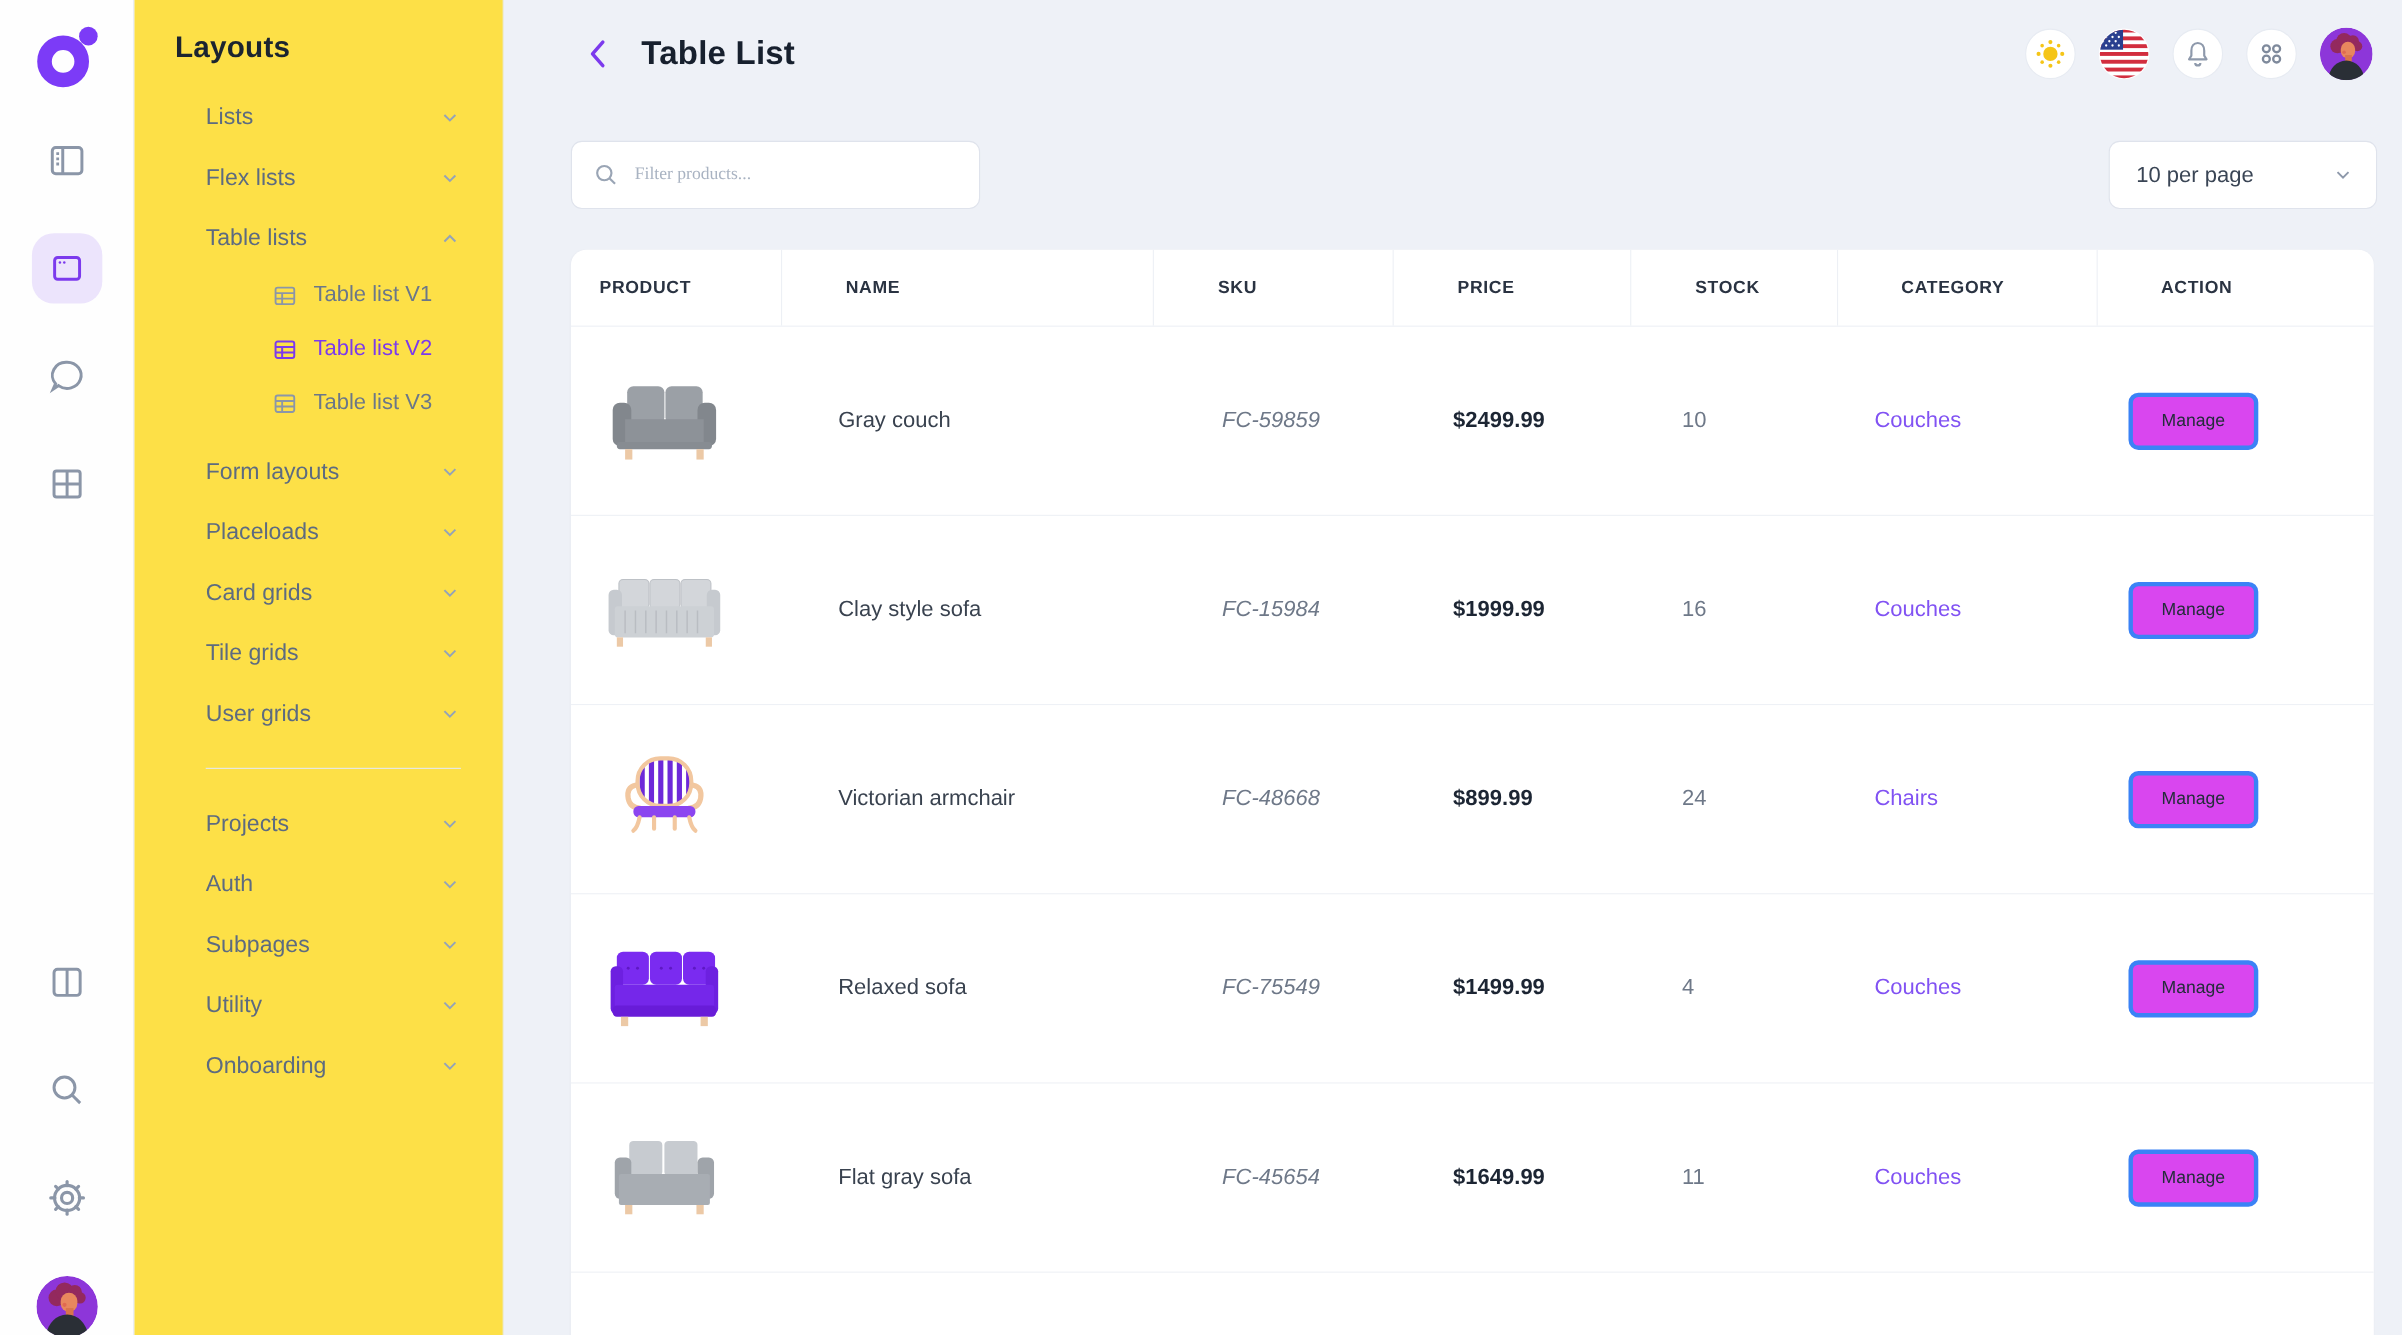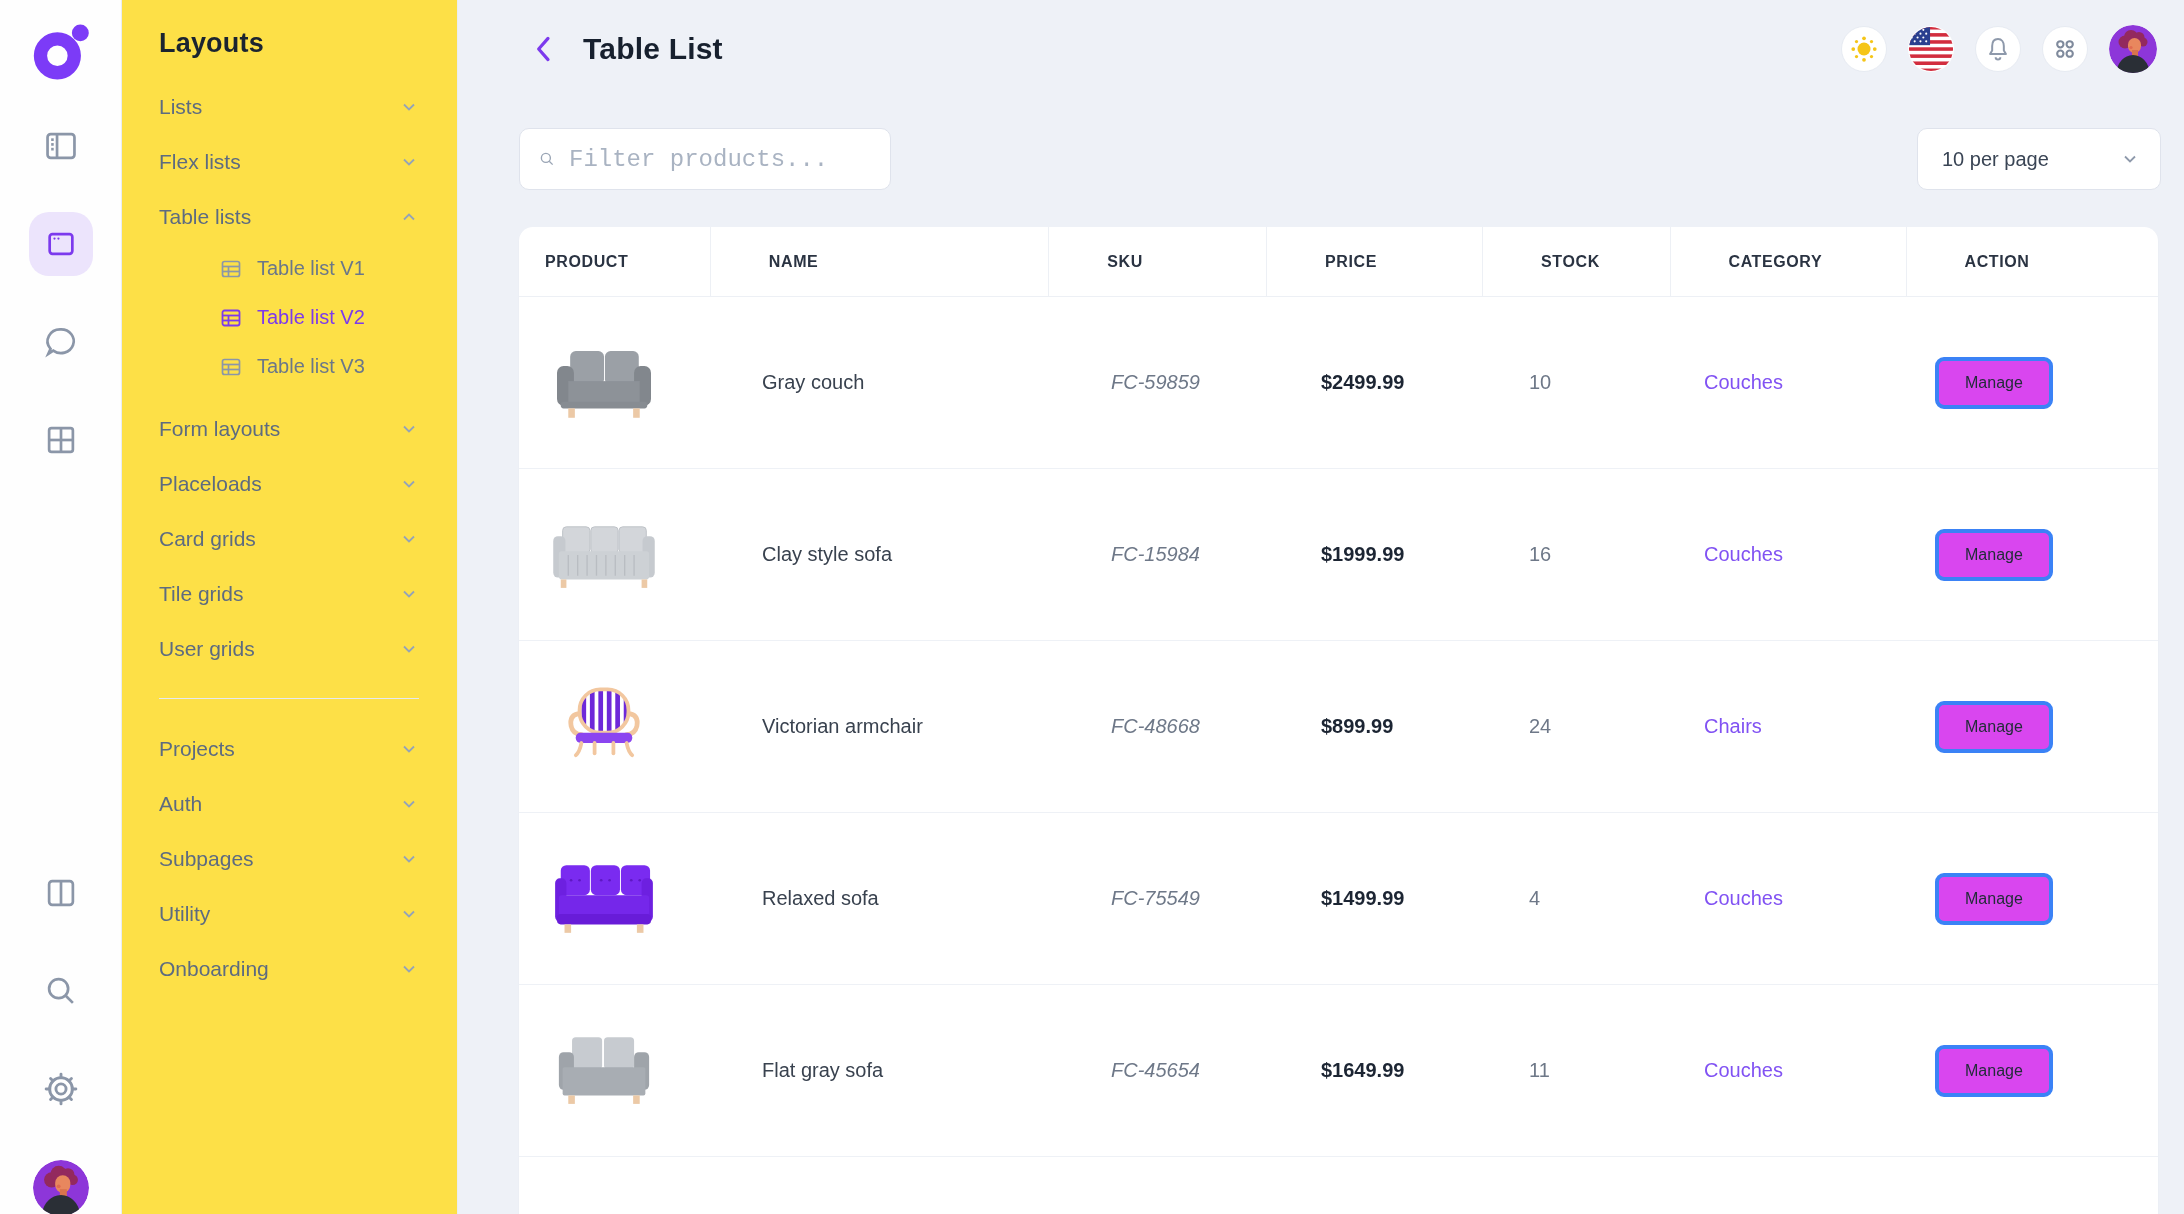--- a/index.html
+++ b/index.html
@@ -8,42 +8,42 @@
 
   
   .rail { position:absolute; left:0; top:0; width:122px; height:1214px; background:#fefefe; border-right:1px solid #e9edf4; z-index:3; }
   .rail .slot { position:absolute; left:0; width:122px; display:flex; justify-content:center; align-items:center; }
   .rail-tile { width:64px; height:64px; border-radius:20px; display:flex; align-items:center; justify-content:center; }
   .rail-tile.active { background:#ece4fc; }
 
   
   .sidebar { position:absolute; left:122px; top:0; width:336px; height:1214px; background:#fde047; border-right:1px solid #e9edf4; padding:28px 38px 0 37px; z-index:2; }
   .sb-title { font-size:27px; font-weight:700; color:#1b2430; letter-spacing:.2px; }
-  .sb-list { margin-top:20px; }
+  .sb-list { margin-top:20px;margin-left:28px; }
   .sb-item { height:55px; display:flex; align-items:center; justify-content:space-between; cursor:pointer; position:relative; }
   .sb-item .lbl { font-size:21px; color:#5d6b80; }
   .sb-sub { height:49px; display:flex; align-items:center; gap:14px; padding-left:60px; cursor:pointer; }
   .sb-sub .lbl { font-size:20px; color:#6b7789; }
   .sb-sub.active .lbl { color:#7c3aed; }
   .sb-divider { border:none; border-top:1px solid #e5e9f0; margin:22px 0; }
   .chev { flex:0 0 auto; }
 
   
   .main { position:absolute; left:458px; top:0; right:0; bottom:0; }
   .page-head { position:absolute; left:69px; top:27px; display:flex; align-items:center; gap:22px; }
   .back-btn { width:34px; height:44px; display:flex; align-items:center; justify-content:center; cursor:pointer; }
   .page-title { font-size:30px; font-weight:700; color:#17202e; letter-spacing:.2px; }
 
   .top-icons { position:absolute; right:27px; top:25px; display:flex; align-items:center; gap:21px; }
   .circle-btn { width:46px; height:46px; border-radius:50%; background:#ffffff; border:1px solid #e7ebf2; display:flex; align-items:center; justify-content:center; cursor:pointer; overflow:hidden; }
   .circle-btn.noborder { border:none; }
   .avatar { width:48px; height:48px; border-radius:50%; overflow:hidden; cursor:pointer; }
 
   .toolbar-search { position:absolute; left:61px; top:128px; width:372px; height:62px; background:#fff; border:1px solid #dfe3ec; border-radius:10px; display:flex; align-items:center; padding:0 18px; gap:13px; }
-  .toolbar-search input { border:none; outline:none; flex:1; font-size:24px; color:#3a4555; font-family:Liberation Mono, monospace; background:transparent; }
+  .toolbar-search input { border:none; outline:none; flex:1; font-size:16px; color:#3a4555; font-family:Liberation Serif, serif; background:transparent; }
   .toolbar-search input::placeholder { color:#a9b3c2; }
   .per-page { position:absolute; right:23px; top:128px; width:244px; height:62px; background:#fff; border:1px solid #dfe3ec; border-radius:10px; display:flex; align-items:center; justify-content:space-between; padding:0 20px 0 24px; cursor:pointer; }
   .per-page .val { font-size:20px; color:#3a4555; }
 
   
   .card { position:absolute; left:61px; top:227px; width:1639px; height:987px; background:#fff; border-radius:14px 14px 0 0; overflow:hidden; box-shadow:0 1px 2px rgba(25,35,60,.03); }
   .thead { display:flex; height:70px; border-bottom:1px solid #edf0f5;gap:32px; }
   .th { display:flex; align-items:center; padding-left:26px; font-size:16px; font-weight:700; letter-spacing:.6px; color:#2a3342; border-right:1px solid #edf0f5; }
   .th:last-child { border-right:none; }
   .c-product { width:217px; } .c-name { width:349px; } .c-sku { width:210px; }

